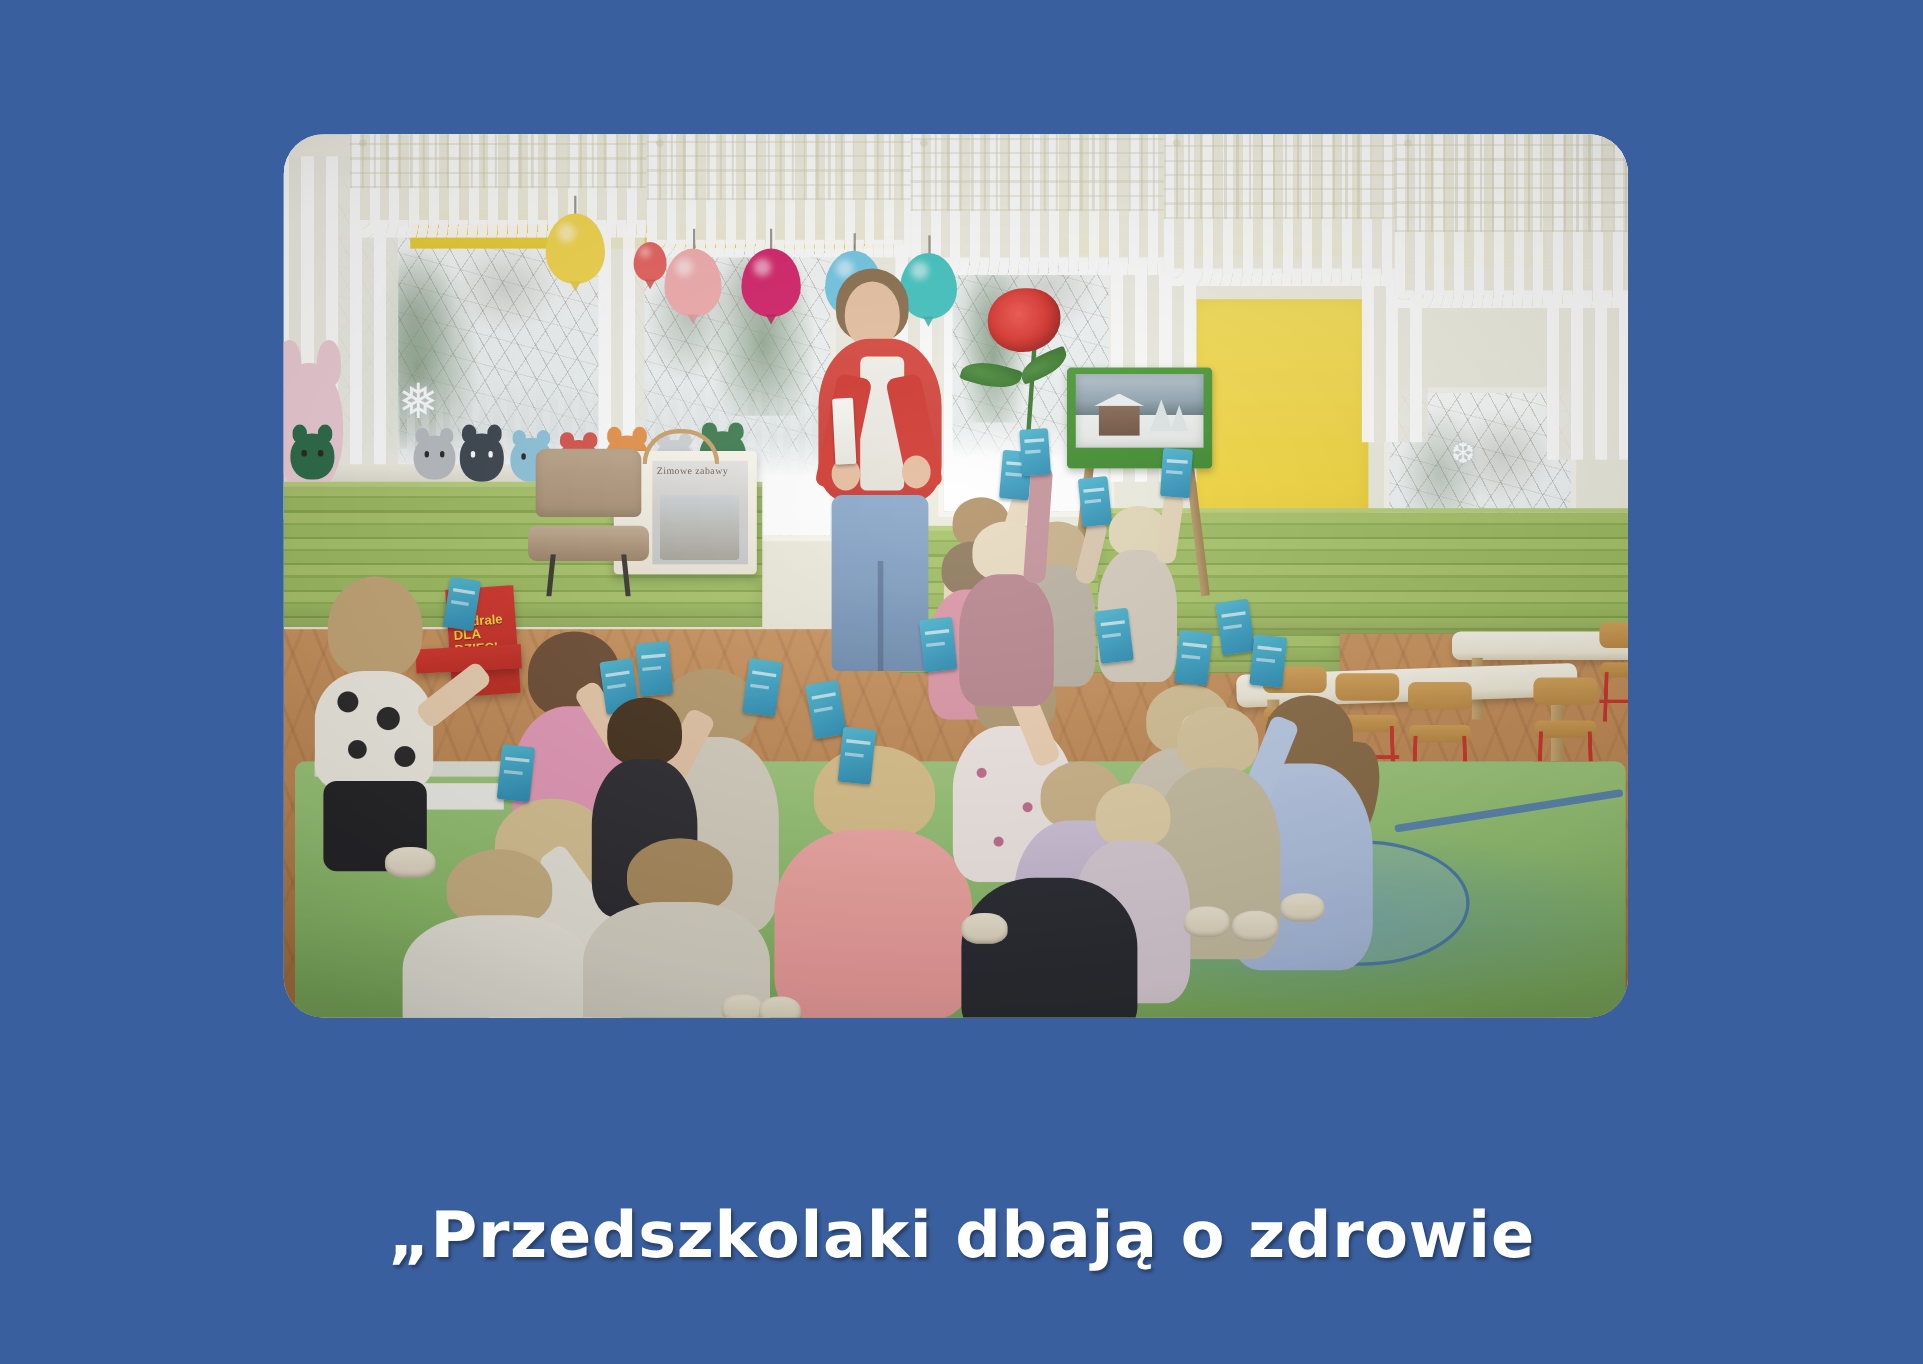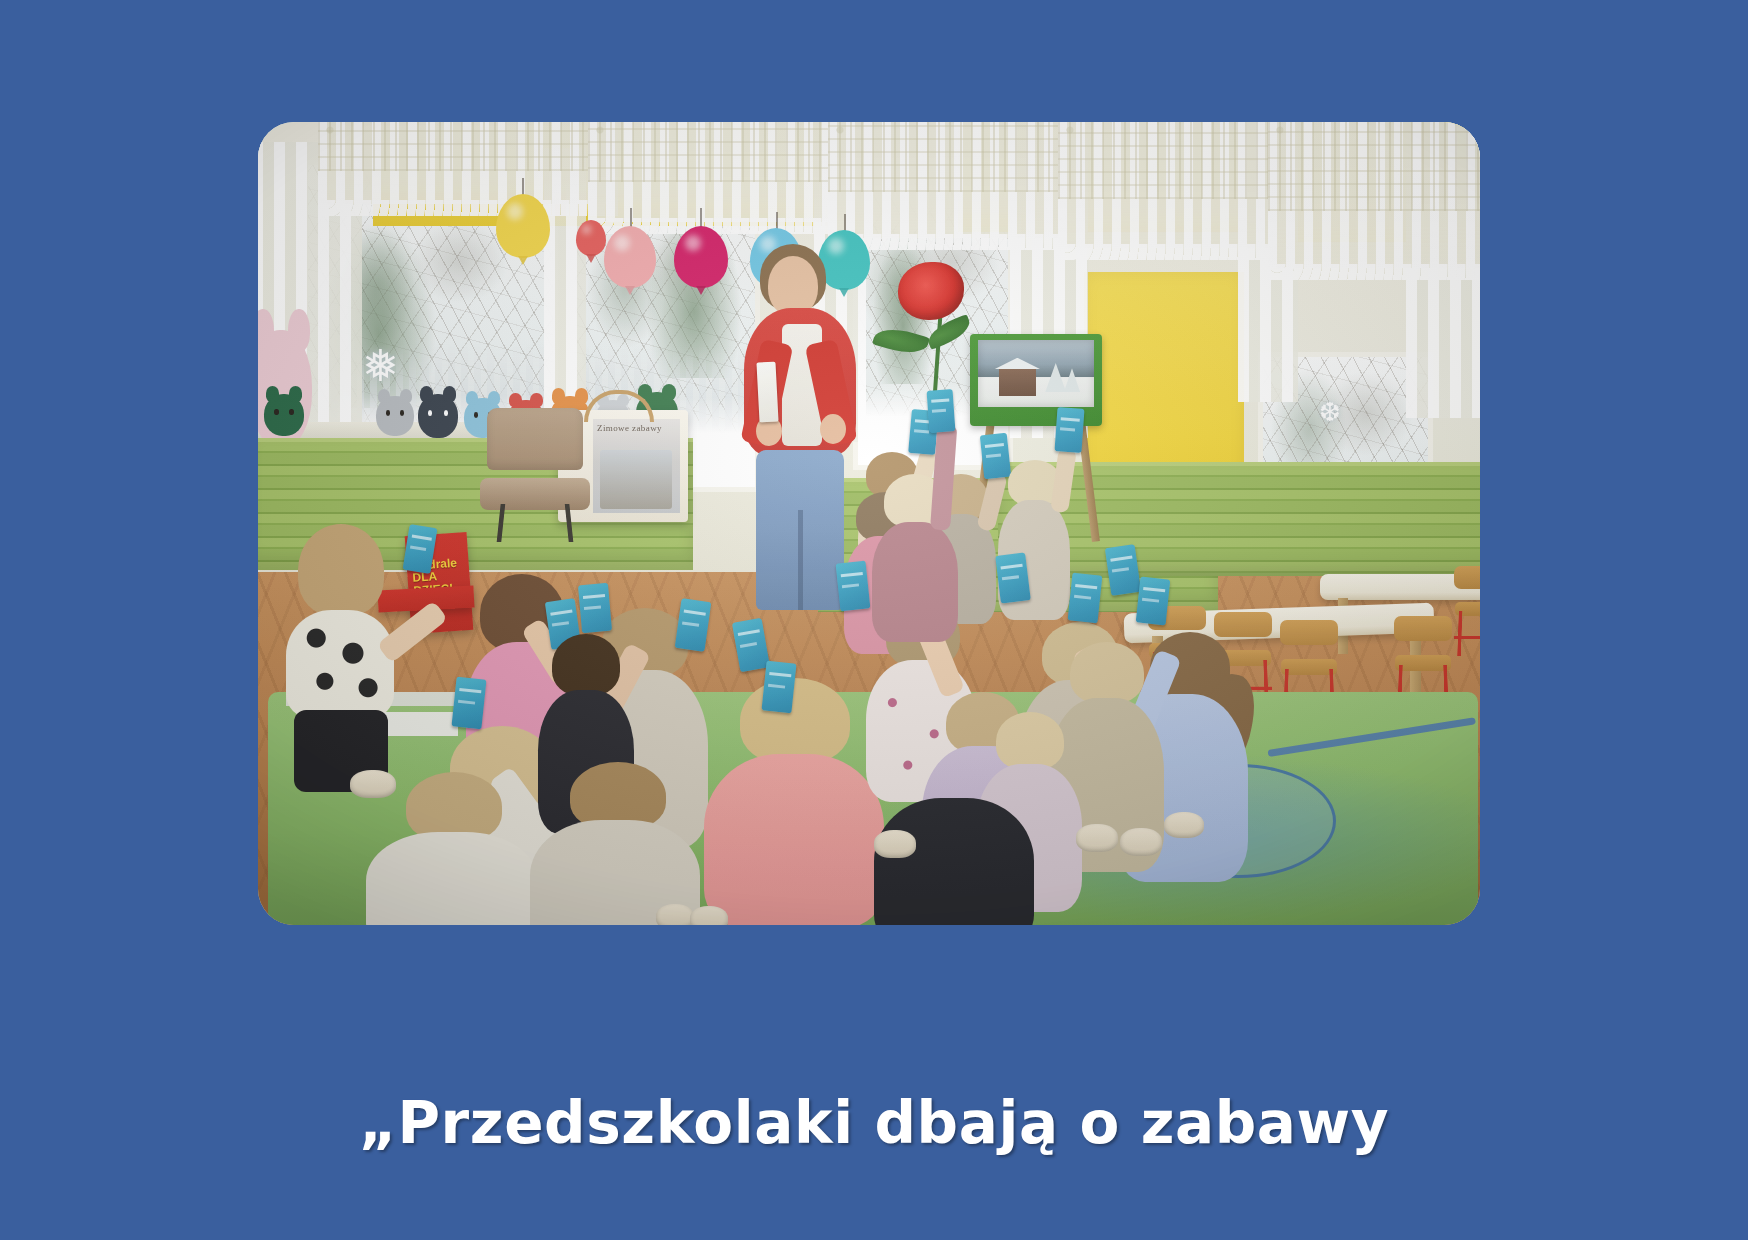--- a/index.html
+++ b/index.html
@@ -818,17 +818,17 @@
       <div class="shoe" style="left:818px; top:702px; width:42px; height:28px;"></div>
       <div class="shoe" style="left:862px; top:706px; width:42px; height:28px;"></div>
       <div class="shoe" style="left:906px; top:690px; width:40px; height:26px;"></div>
 
       <div id="soften"></div>
       <div id="grade"></div>
     </div>
   </div>
 
   <div id="caption">
-    <span class="line line1">„Przedszkolaki dbają o zabawy</span>
+    <span class="line line1">„Przedszkolaki dbają o zdrowie</span>
     
   </div>
 
 </div>
 
 </body></html>

